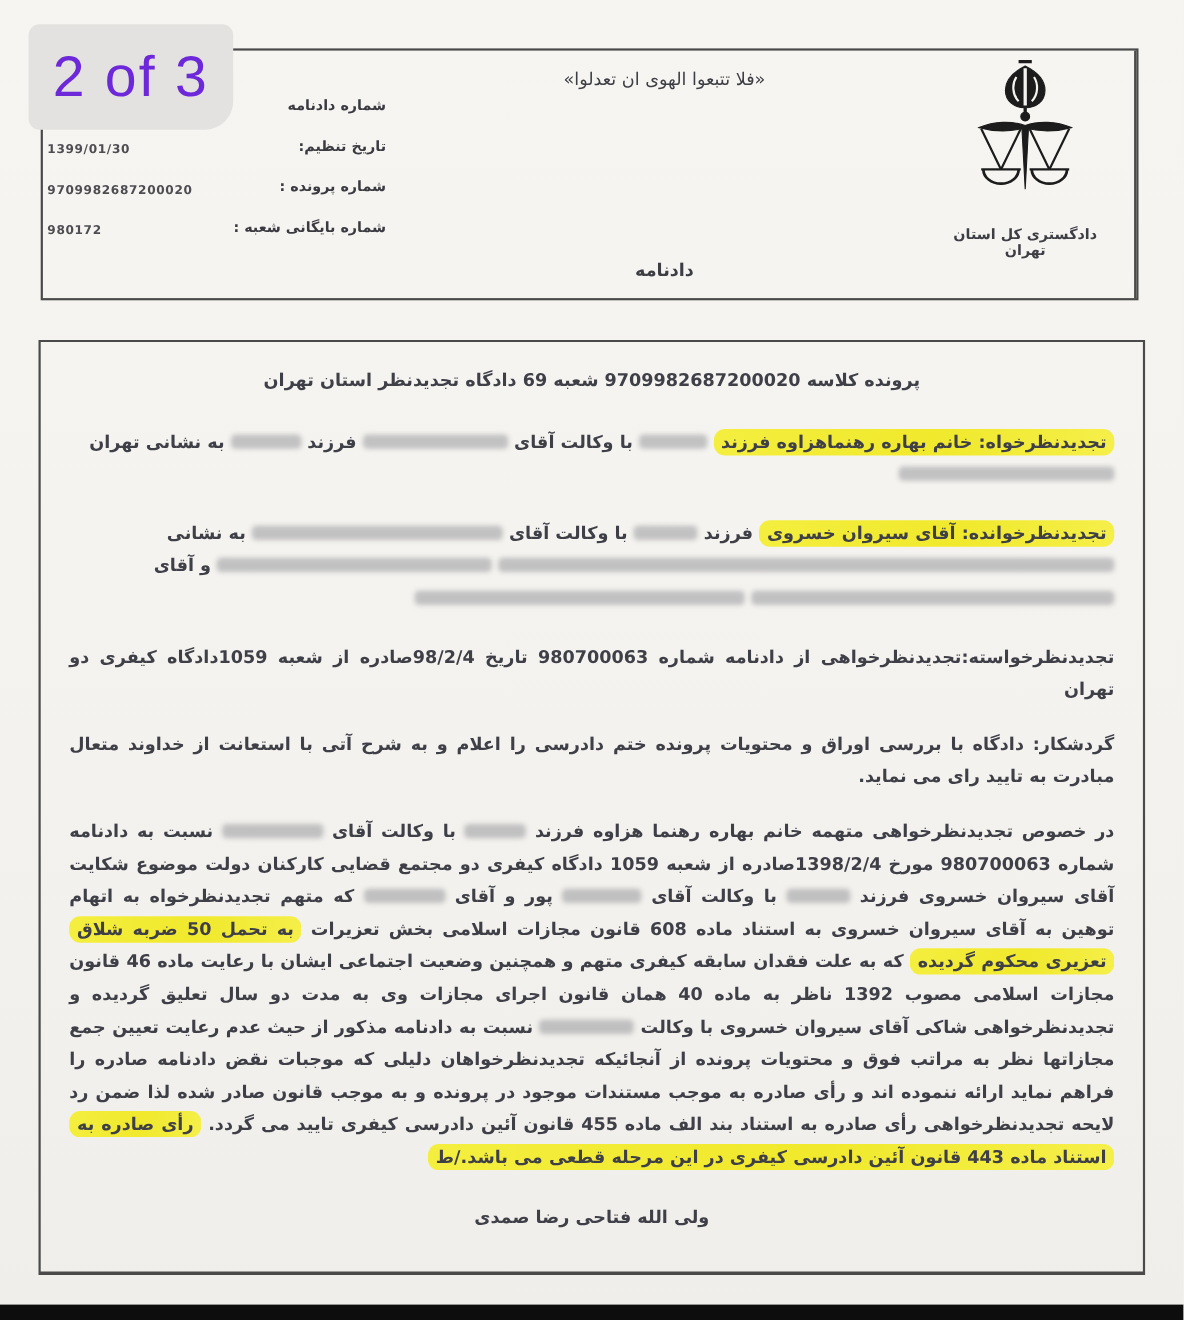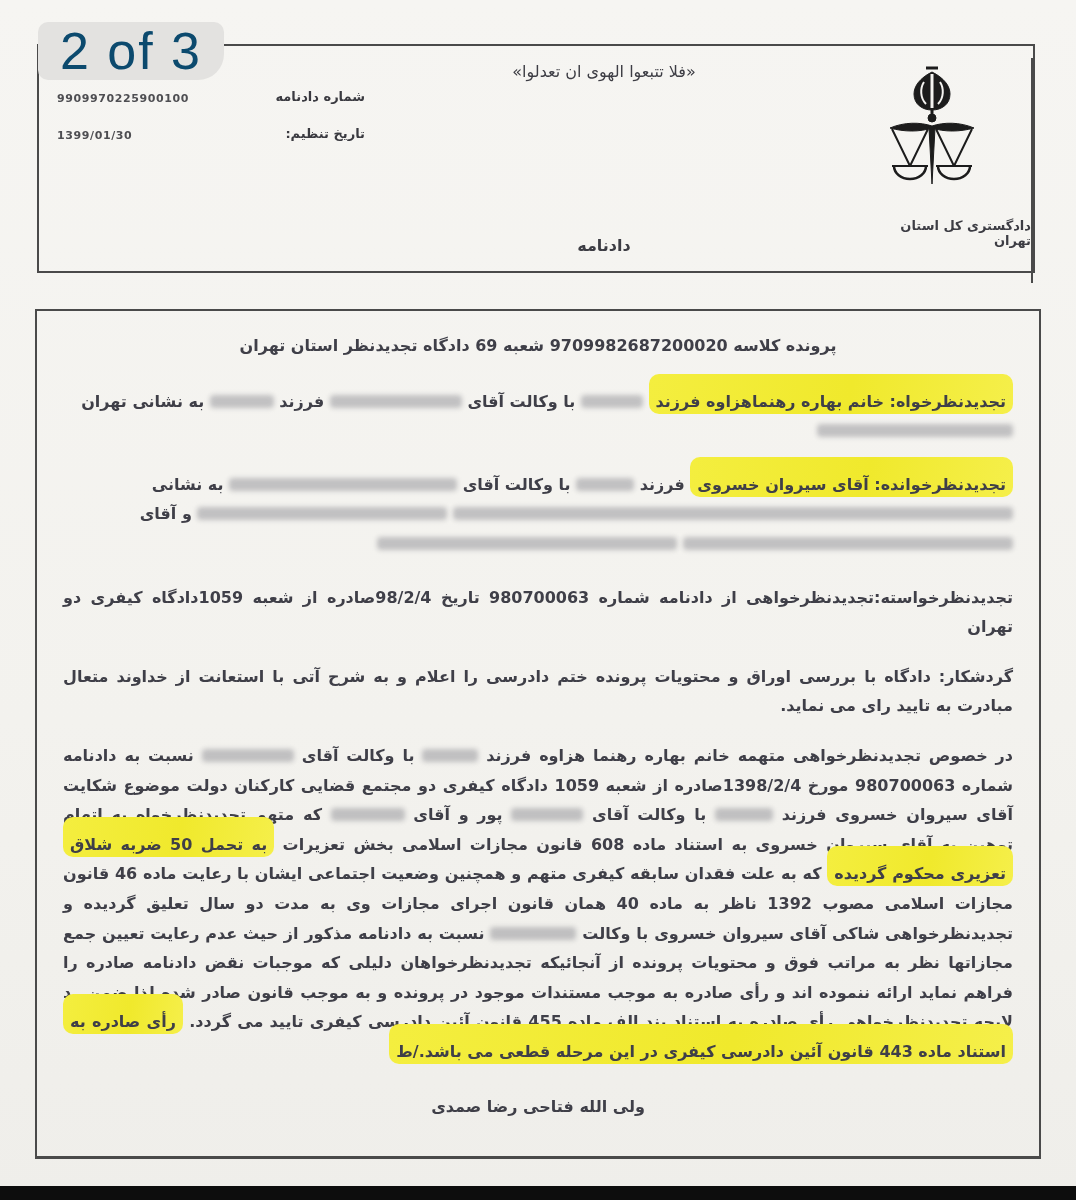--- a/index.html
+++ b/index.html
@@ -7,49 +7,49 @@
   body {
     background:#f4f3f0;
     font-family:"DejaVu Sans", sans-serif;
     color:#3d3d44;
     position:relative;
   }
   .page { position:absolute; inset:0; background:linear-gradient(180deg,#f6f5f2 0%,#f3f2ee 60%,#efeeea 100%); }
 
   
   .pager {
-    position:absolute; left:26px; top:22px; width:186px; height:58px;
+    position:absolute; left:26px; top:22px; width:186px; height:96px;
     background:#e3e2e0; border-radius:10px 10px 26px 10px;
     display:flex; align-items:center; justify-content:center;
     font-family:"Liberation Sans", sans-serif;
-    font-size:52px; color:#0c4a6e; letter-spacing:2px; z-index:5;margin-left:12px;
+    font-size:52px; color:#6d28d9; letter-spacing:2px; z-index:5;
   }
 
   
   .header-box {
     position:absolute; left:37px; top:44px; width:998px; height:229px;
     border:2px solid #4a4a4a; background:transparent;
   }
-  .hfields { position:absolute; left:14px; top:38px; width:312px; }
+  .hfields { position:absolute; left:0; top:38px; width:312px; }
   .hrow { position:relative; height:37px; }
   .hnum {
     position:absolute; left:4px; top:8px; font-size:11px; color:#4e4e52;
     letter-spacing:.6px; filter:blur(.45px); font-weight:700; direction:ltr;
   }
   .hlabel {
     position:absolute; right:0; top:5px; font-size:13px; font-weight:700;
     color:#3a3a40; direction:rtl; filter:blur(.2px);
   }
   .hcenter { position:absolute; left:340px; top:0; width:450px; height:100%; text-align:center; direction:rtl; }
   .verse   { position:absolute; top:16px;  width:100%; font-size:16px; font-weight:400; filter:blur(.25px); }
   .branch  { position:absolute; top:118px; width:100%; font-size:17px; font-weight:700; filter:blur(.25px); }
   .doctype { position:absolute; top:190px; width:100%; font-size:16px; font-weight:700;text-align:center; }
   .logocell {
-    position:absolute; right:0; top:12px; width:200px; height:100%;
-    border-right:2px solid #4a4a4a; text-align:right; direction:rtl;
+    position:absolute; right:0; top:0; width:200px; height:100%;
+    border-right:2px solid #4a4a4a; text-align:center; direction:rtl;
   }
   .logocell svg { display:block; margin:8px auto 0; }
   .org1 { font-size:13px; font-weight:700; margin-top:2px; }
   .org2 { font-size:13px; font-weight:700; }
 
   
   .body-box {
     position:absolute; left:35px; top:309px; width:1006px; height:850px;
     border:2px solid #4a4a4a; border-bottom-width:3px;
     padding:20px 26px 10px 26px;
@@ -57,21 +57,21 @@
     color:#3f3f48; text-align:justify;
   }
   .caseline { margin-bottom:26px; text-align:center; filter:blur(.2px); }
   .para { margin-bottom:24px; filter:blur(.2px); }
   .para.tight { margin-bottom:20px; }
   .ruling-head { text-align:center; font-weight:700; margin:6px 0 26px; }
   .signature { text-align:center; font-weight:700; margin-top:26px; }
 
   .hl {
     background:linear-gradient(100deg, #f4ee3f 0%, #f0e92c 55%, #f5ef4a 100%);
-    border-radius:10px; padding:18px 7px 3px;
+    border-radius:10px; padding:2px 7px 3px;
     -webkit-box-decoration-break:clone; box-decoration-break:clone;
   }
   .redact {
     display:inline-block; height:13px; border-radius:4px;
     background:#8f8f95; opacity:.5; filter:blur(2.6px); vertical-align:-1px;
   }
 
   .bottom-strip { position:absolute; left:0; bottom:0; width:100%; height:14px; background:#0d0d0d; }
 </style>
 </head>
@@ -86,20 +86,28 @@
   <div class="header-box">
 
     <div class="hfields">
       <div class="hrow">
         <span class="hnum">9909970225900100</span>
         <span class="hlabel">شماره دادنامه</span>
       </div>
       <div class="hrow">
         <span class="hnum">1399/01/30</span>
         <span class="hlabel">تاریخ تنظیم:</span>
+      </div>
+      <div class="hrow">
+        <span class="hnum">9709982687200020</span>
+        <span class="hlabel">شماره پرونده :</span>
+      </div>
+      <div class="hrow">
+        <span class="hnum">980172</span>
+        <span class="hlabel">شماره بایگانی شعبه :</span>
       </div>
     </div>
 
     <div class="hcenter">
       <div class="verse">«فلا تتبعوا الهوی ان تعدلوا»</div>
       <div class="doctype">دادنامه</div>
     </div>
 
     <div class="logocell">
       <span>

